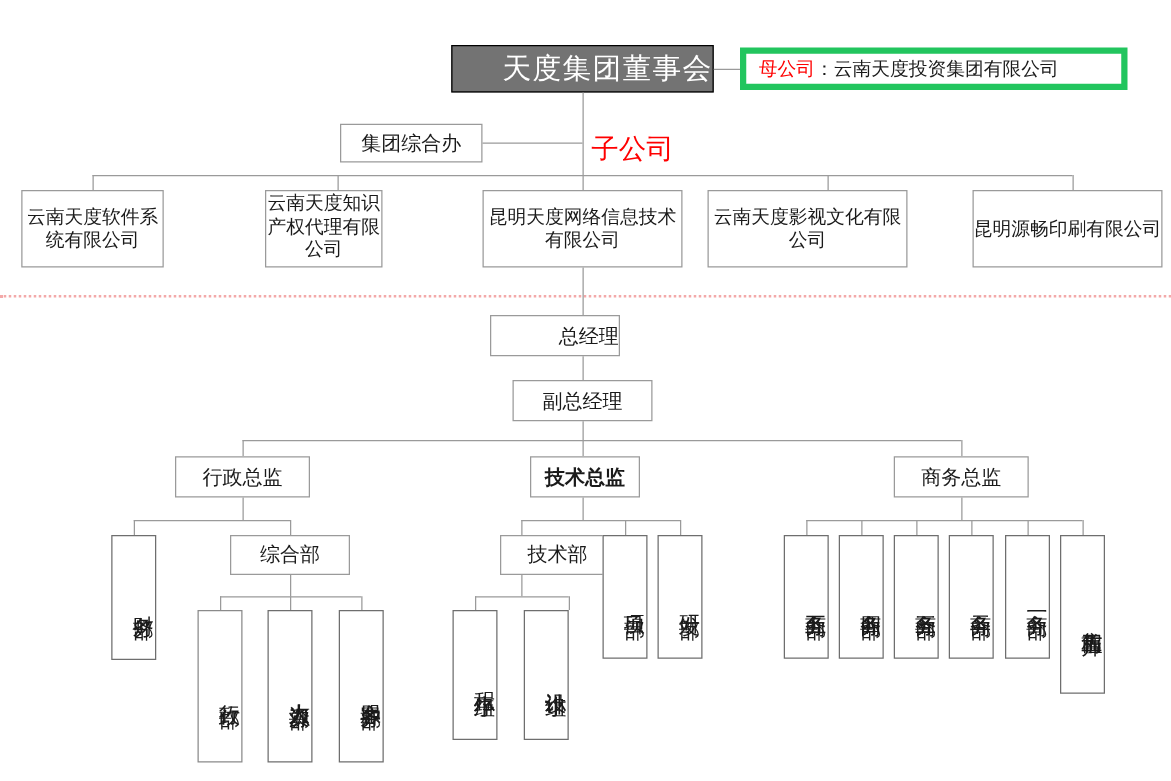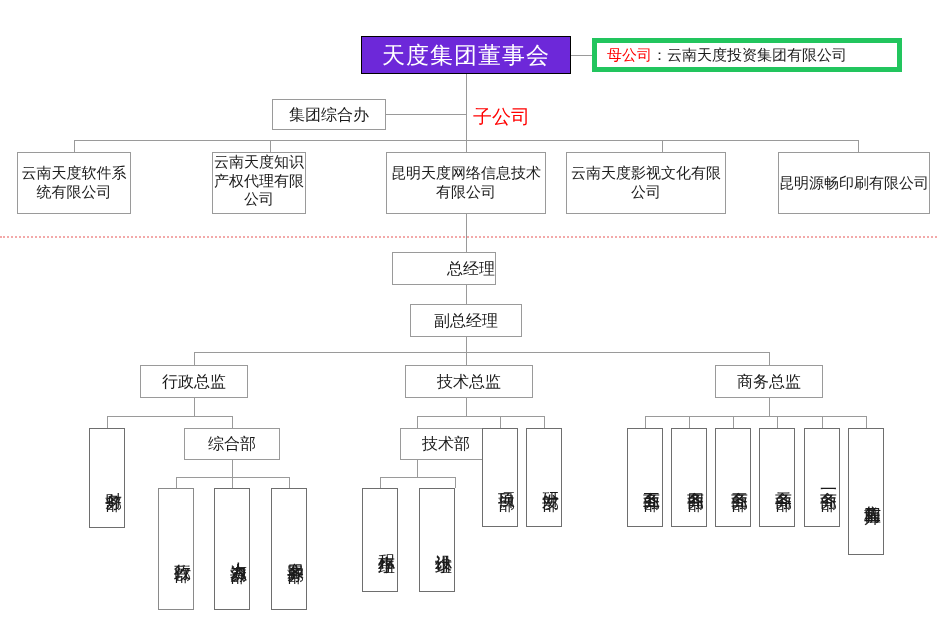--- a/index.html
+++ b/index.html
@@ -11,22 +11,22 @@
   #chart{position:absolute;left:0;top:0;width:937px;height:625px;}
 
   .box{
     position:absolute;box-sizing:border-box;
     border:1px solid #9a9a9a;background:#ffffff;
     display:flex;align-items:center;justify-content:center;
     text-align:center;color:#1a1a1a;line-height:1.25;
     font-size:15px;
   }
   .box.root{
-    background:#6d28d9;border:1px solid #000000;color:#ffffff;
-    font-size:23px;letter-spacing:1px;
+    background:#737373;border:1px solid #000000;color:#ffffff;
+    font-size:23px;letter-spacing:1px;justify-content:flex-end;
   }
   .box.note{
     justify-content:flex-start;padding-left:10px;font-size:15px;
     border:5px solid #22c55e;
   }
   .box.sub{font-size:15px;}
   .box.mid{font-size:16px;}
   .box.dept{font-size:16px;}
   .box.vert{
     writing-mode:vertical-rl;text-orientation:upright;
@@ -38,21 +38,21 @@
 
   .line{position:absolute;background:#9a9a9a;}
   .line.h{height:1px;}
   .line.v{width:1px;}
 
   .divider{
     position:absolute;left:0;width:937px;height:0;
     border-top:2px dotted #f3a9a9;
   }
   .redlabel{
-    position:absolute;color:#ff0000;font-size:19px;
+    position:absolute;color:#ff0000;font-size:22px;
     white-space:nowrap;
   }
   .red{color:#ff0000;}
   .nowrap{white-space:nowrap;}
 </style>
 </head>
 <body>
 
 <div id="chart">
 
@@ -116,21 +116,21 @@
   <div class="line v" style="left:466px;top:337px;height:15px;"></div>
 
   <div class="line h" style="left:194px;top:352px;width:575px;"></div>
   <div class="line v" style="left:194px;top:352px;height:13px;"></div>
   <div class="line v" style="left:466px;top:352px;height:13px;"></div>
   <div class="line v" style="left:769px;top:352px;height:13px;"></div>
 
   <div class="box dept" style="left:140px;top:365px;width:108px;height:33px;">
     <span>行政总监</span>
   </div>
-  <div class="box dept" style="left:405px;top:365px;width:128px;height:33px;">
+  <div class="box dept" style="left:424px;top:365px;width:88px;height:33px;font-weight:bold;">
     <span>技术总监</span>
   </div>
   <div class="box dept" style="left:715px;top:365px;width:108px;height:33px;">
     <span>商务总监</span>
   </div>
 
   <div class="line v" style="left:194px;top:398px;height:18px;"></div>
   <div class="line h" style="left:107px;top:416px;width:125px;"></div>
   <div class="line v" style="left:107px;top:416px;height:12px;"></div>
   <div class="line v" style="left:232px;top:416px;height:12px;"></div>

